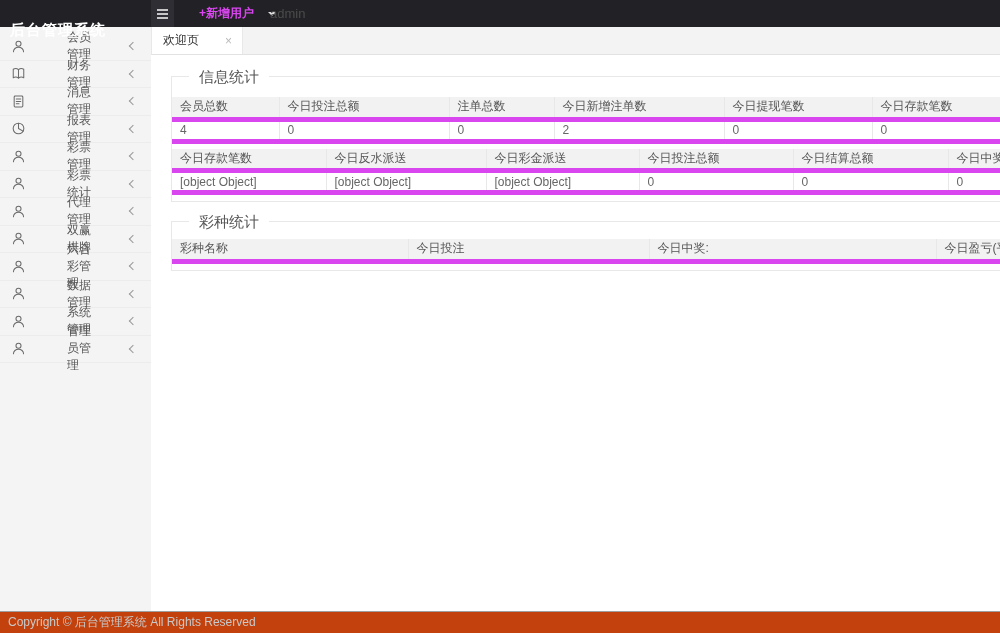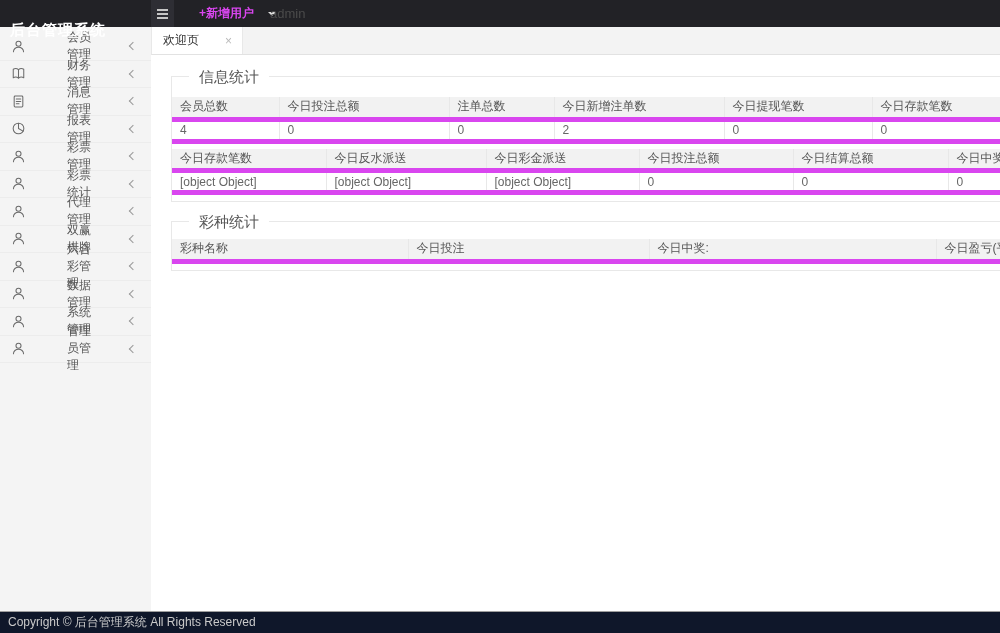--- a/index.html
+++ b/index.html
@@ -46,21 +46,21 @@
   .legend { position:absolute; top:-9px; left:17px; background:#fff; padding:0 10px;
     font-size:15px; color:#555; }
   table.t { border-collapse:collapse; table-layout:fixed; width:924px; font-size:12px; }
   table.t td { height:22px; padding:0 8px; border-bottom:5px solid #d946ef; border-right:1px solid #e8e8e8;
     color:#666; overflow:hidden; white-space:nowrap; }
   table.t td:last-child { border-right:none; }
   table.t tr.hrow td { background:#f2f2f2; color:#555; }
   .gap { height:5px; }
 
   
-  .footer { position:absolute; bottom:0; left:0; width:1000px; height:22px; background:#0f172a;
+  .footer { position:absolute; bottom:0; left:0; width:1000px; height:22px; background:#c2410c;
     border-top:1px solid #9e9e9e; color:#c9c9c9; font-size:12px; display:flex; align-items:center;
     padding-left:8px; }
 </style>
 </head>
 <body>
 
 <header class="topbar">
   <span class="app-title">后台管理系统</span>
   <div class="menu-toggle">
     <i></i>

